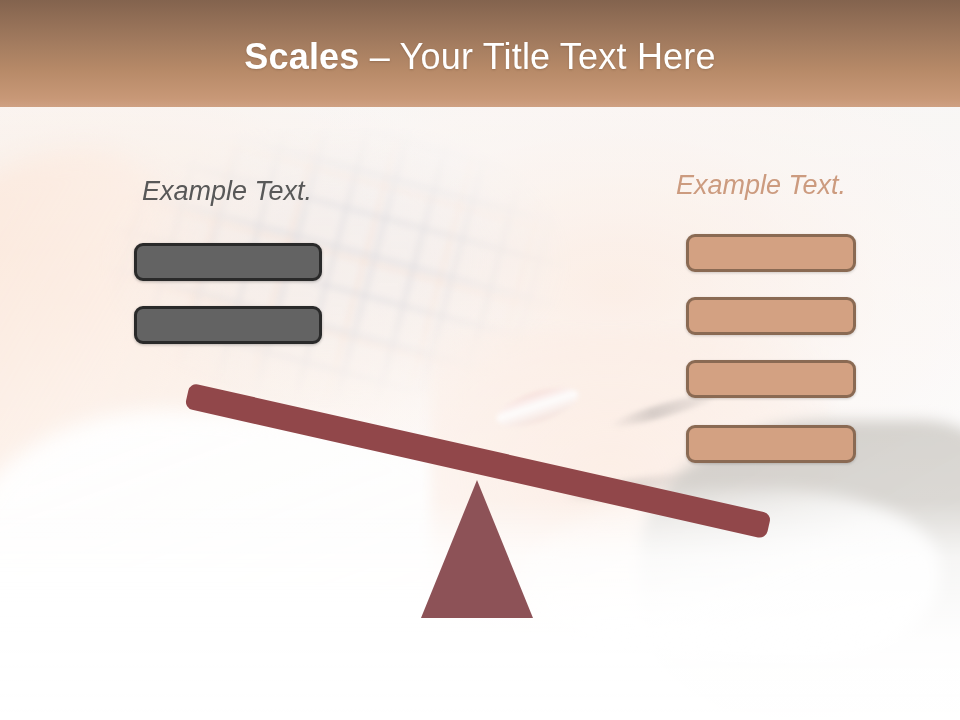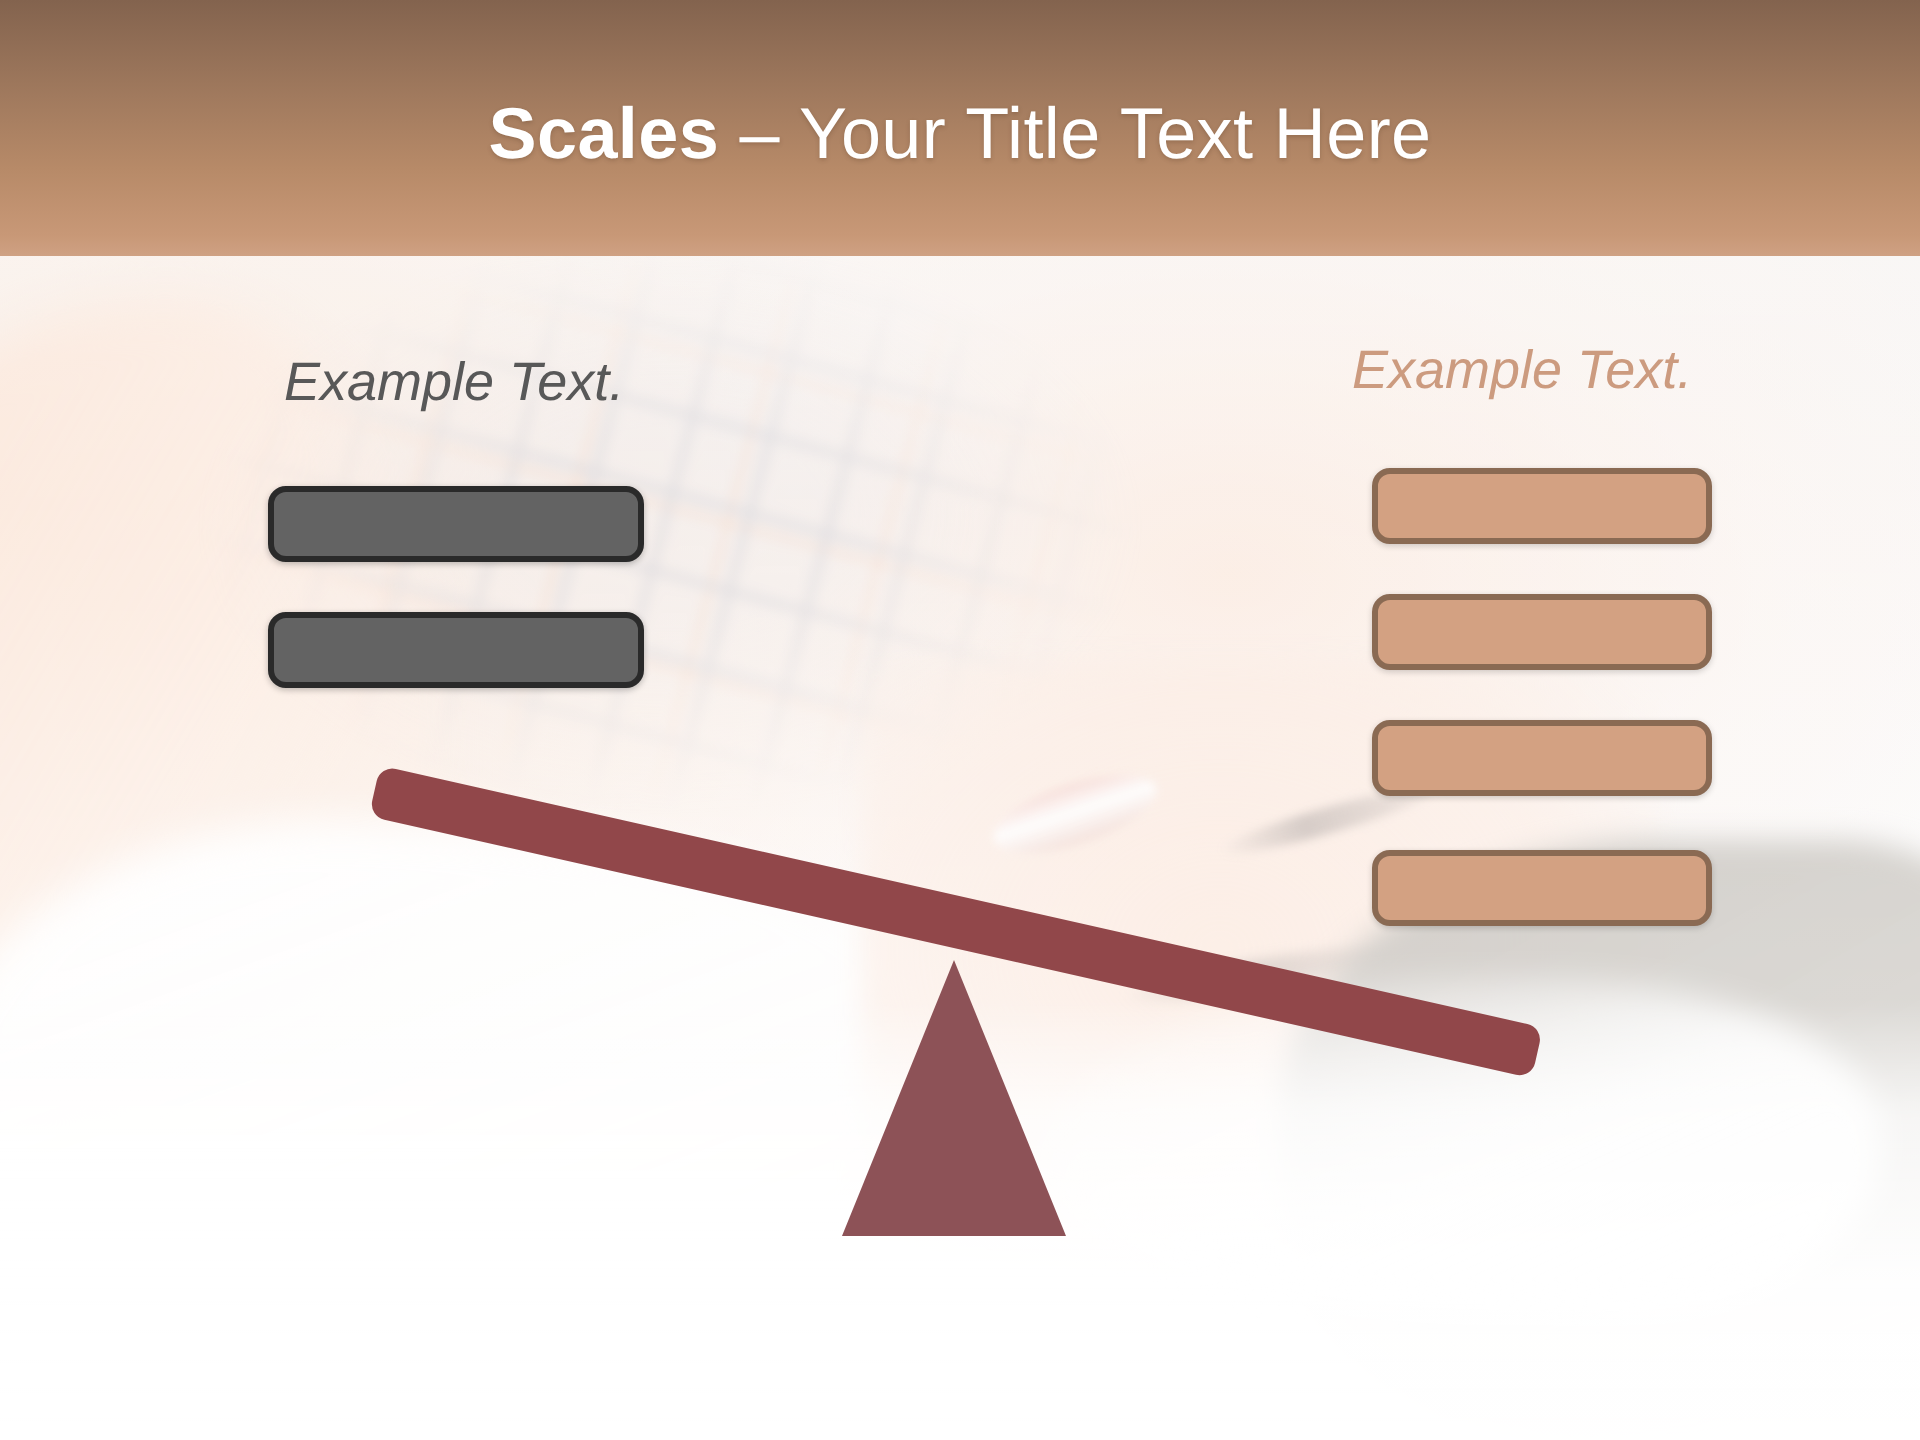--- a/index.html
+++ b/index.html
@@ -160,21 +160,21 @@
     position: absolute;
     inset: 0;
     background: linear-gradient(180deg, rgba(255,255,255,0.42) 0%, rgba(255,255,255,0.30) 35%, rgba(255,255,255,0.42) 70%, rgba(255,255,255,0.62) 100%);
   }
 
   
   .header {
     position: absolute;
     left: 0; top: 0;
     width: 960px;
-    height: 128px;
+    height: 107px;
     background: linear-gradient(180deg, #83634e 0%, #a17a5e 38%, #b78a68 66%, #c89877 92%, #cfa183 100%);
     display: flex;
     align-items: center;
     justify-content: center;
   }
   .title {
     color: #ffffff;
     font-size: 36px;
     line-height: 1;
     letter-spacing: 0.2px;

